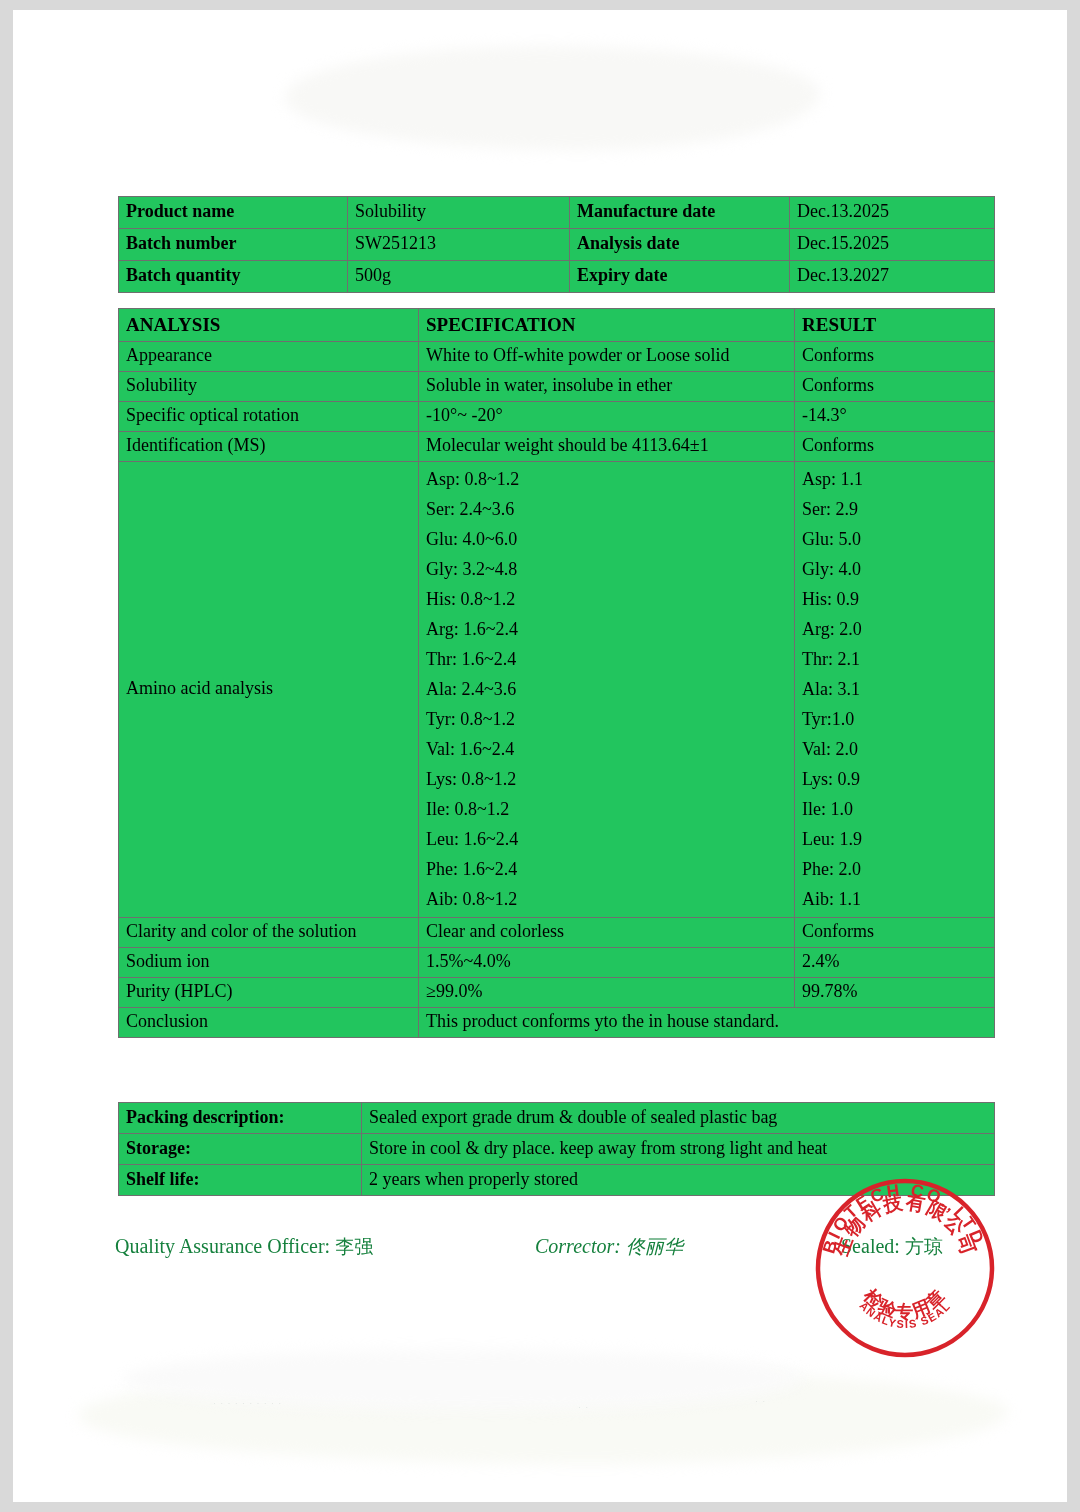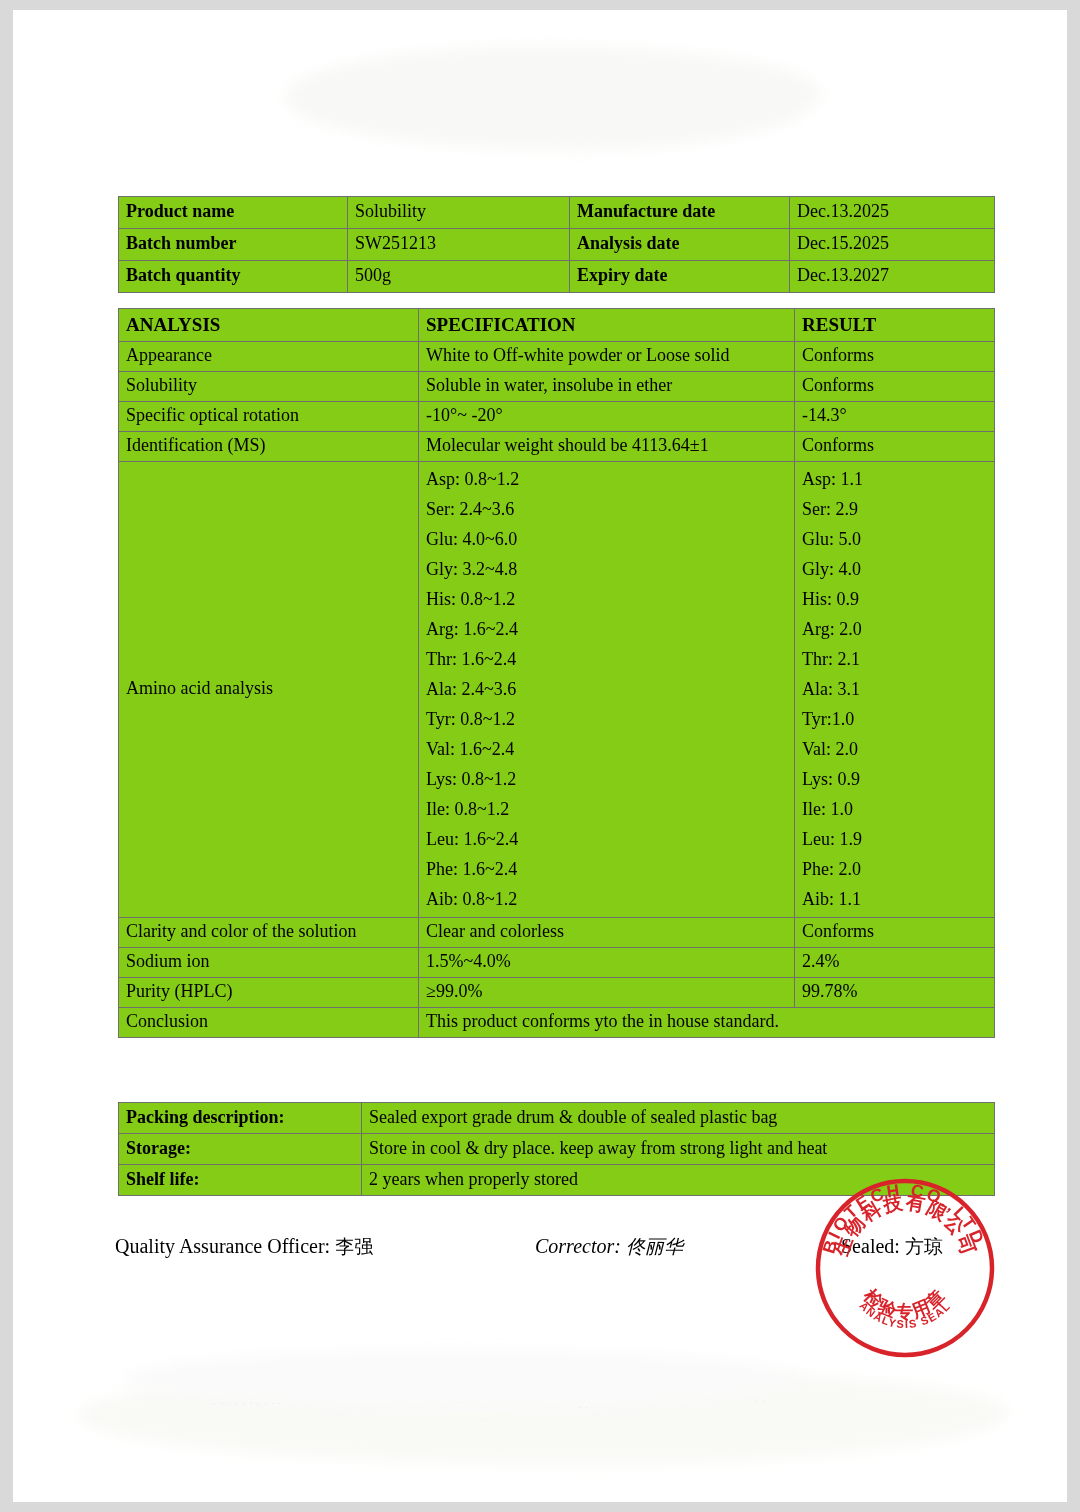--- a/index.html
+++ b/index.html
@@ -61,21 +61,21 @@
   #title span {
     border-bottom: 2.5px solid #000;
     padding-bottom: 1px;
   }
 
   
   table.doc {
     position: absolute;
     border-collapse: collapse;
     table-layout: fixed;
-    background: #84cc16;
+    background: #22c55e;
   }
   table.doc td {
     border: 1px solid #6f6f6f;
     padding: 2px 7px 3px 7px;
     font-size: 18px;
     vertical-align: middle;
     line-height: 1.22;
     color: #000;
   }
   td.b { font-weight: bold; }
@@ -94,21 +94,21 @@
   .aa-list span { display: block; height: 30px; line-height: 30px; }
 
   
   #packing-table { left: 105px; top: 1092px; width: 876px; }
   #packing-table td { height: 31px; }
 
   
   #sig-row {
     position: absolute;
     left: 0; top: 1224px; width: 1054px; height: 30px;
-    font-size: 20px; color: #000000;
+    font-size: 20px; color: #15803d;
   }
   #sig-row .fld { position: absolute; white-space: nowrap; }
   #sig-qa { left: 102px; }
   #sig-corr { left: 522px; font-style: italic; }
   #sig-analyst { left: 828px; }
   .cjk { font-family: "DejaVu Sans", "Liberation Sans", sans-serif; font-size: 19px; }
 
   
   #seal {
     position: absolute;

